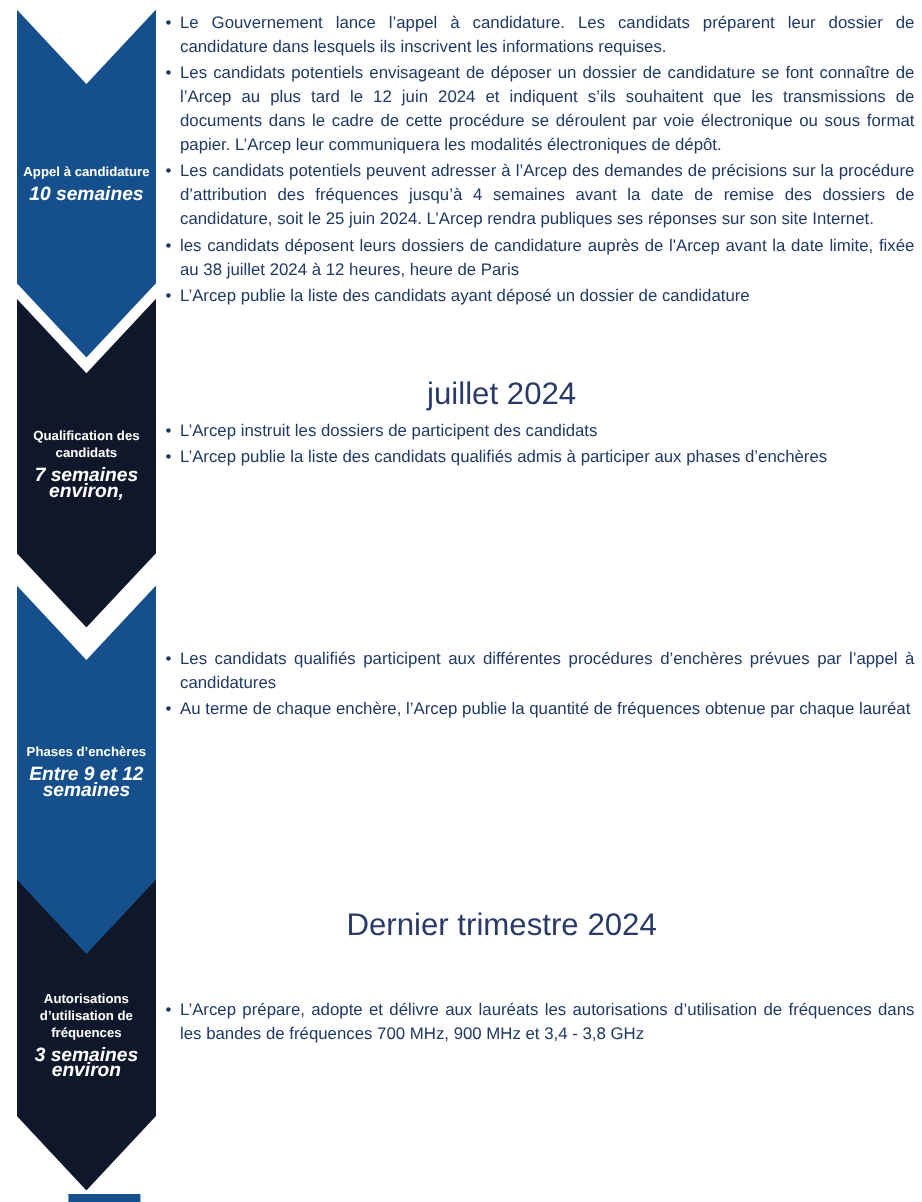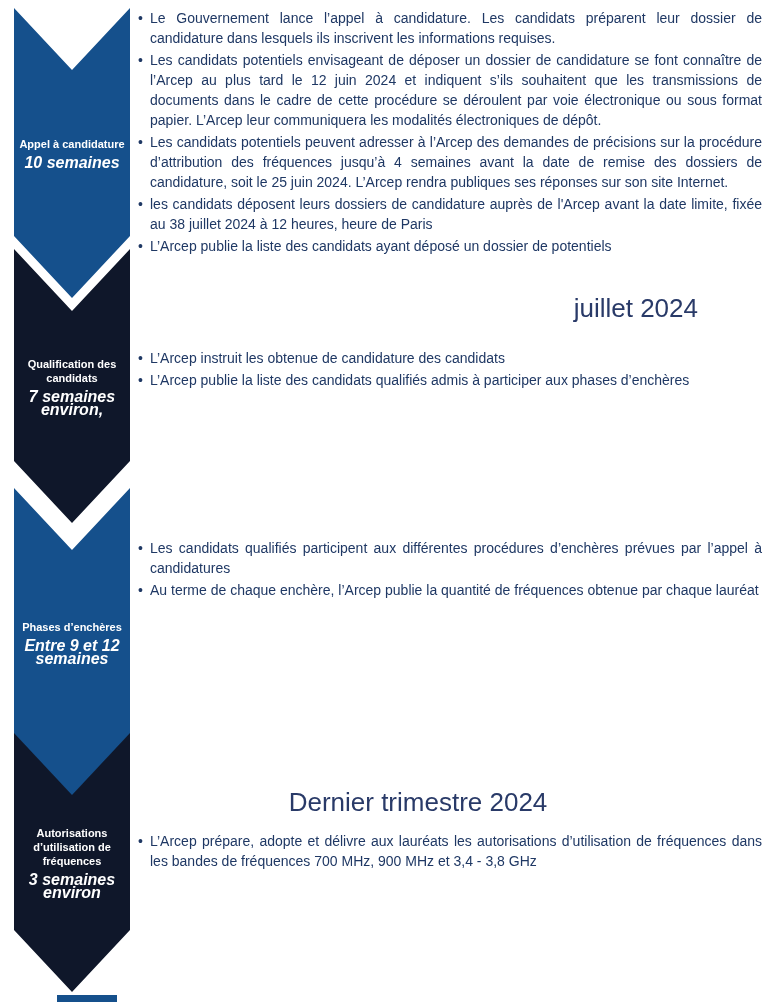--- a/index.html
+++ b/index.html
@@ -34,23 +34,23 @@
   .bullets-s2{top:348px;}
   .bullets-s3{top:538px;}
   .bullets-s4{top:831px;}
   .bullet-item{display:flex;margin:0 0 2px 0;}
   .dot{flex:0 0 12px;width:12px;}
   .bullet-text{flex:1;text-align:justify;margin:0;}
   .milestone{
     position:absolute;left:138px;width:560px;margin:0;
     text-align:center;color:#293A68;font-size:26px;font-weight:400;line-height:32px;
   }
-  .milestone-1{top:292px;text-align:right;}
+  .milestone-1{top:312px;}
   .milestone-2{top:465px;}
-  .milestone-3{top:786px;}
+  .milestone-3{top:754px;}
 </style>
 </head>
 <body>
 
 <div class="canvas">
 
   <div>
 
     <div class="chevron blue chev-c1">
       <div class="chev-title">Appel à candidature</div>
@@ -87,30 +87,30 @@
     <div class="bullet-item">
       <span class="dot">•</span>
       <p class="bullet-text">Les candidats potentiels peuvent adresser à l’Arcep des demandes de précisions sur la procédure d’attribution des fréquences jusqu’à 4 semaines avant la date de remise des dossiers de candidature, soit le 25 juin 2024. L’Arcep rendra publiques ses réponses sur son site Internet.</p>
     </div>
     <div class="bullet-item">
       <span class="dot">•</span>
       <p class="bullet-text">les candidats déposent leurs dossiers de candidature auprès de l'Arcep avant la date limite, fixée au 38 juillet 2024 à 12 heures, heure de Paris</p>
     </div>
     <div class="bullet-item">
       <span class="dot">•</span>
-      <p class="bullet-text">L’Arcep publie la liste des candidats ayant déposé un dossier de potentiels</p>
+      <p class="bullet-text">L’Arcep publie la liste des candidats ayant déposé un dossier de candidature</p>
     </div>
   </div>
 
   <h2 class="milestone milestone-1">juillet 2024</h2>
 
   <div class="bullets bullets-s2">
     <div class="bullet-item">
       <span class="dot">•</span>
-      <p class="bullet-text">L’Arcep instruit les obtenue de candidature des candidats</p>
+      <p class="bullet-text">L’Arcep instruit les dossiers de participent des candidats</p>
     </div>
     <div class="bullet-item">
       <span class="dot">•</span>
       <p class="bullet-text">L’Arcep publie la liste des candidats qualifiés admis à participer aux phases d’enchères</p>
     </div>
   </div>
 
 
   <div class="bullets bullets-s3">
     <div class="bullet-item">

